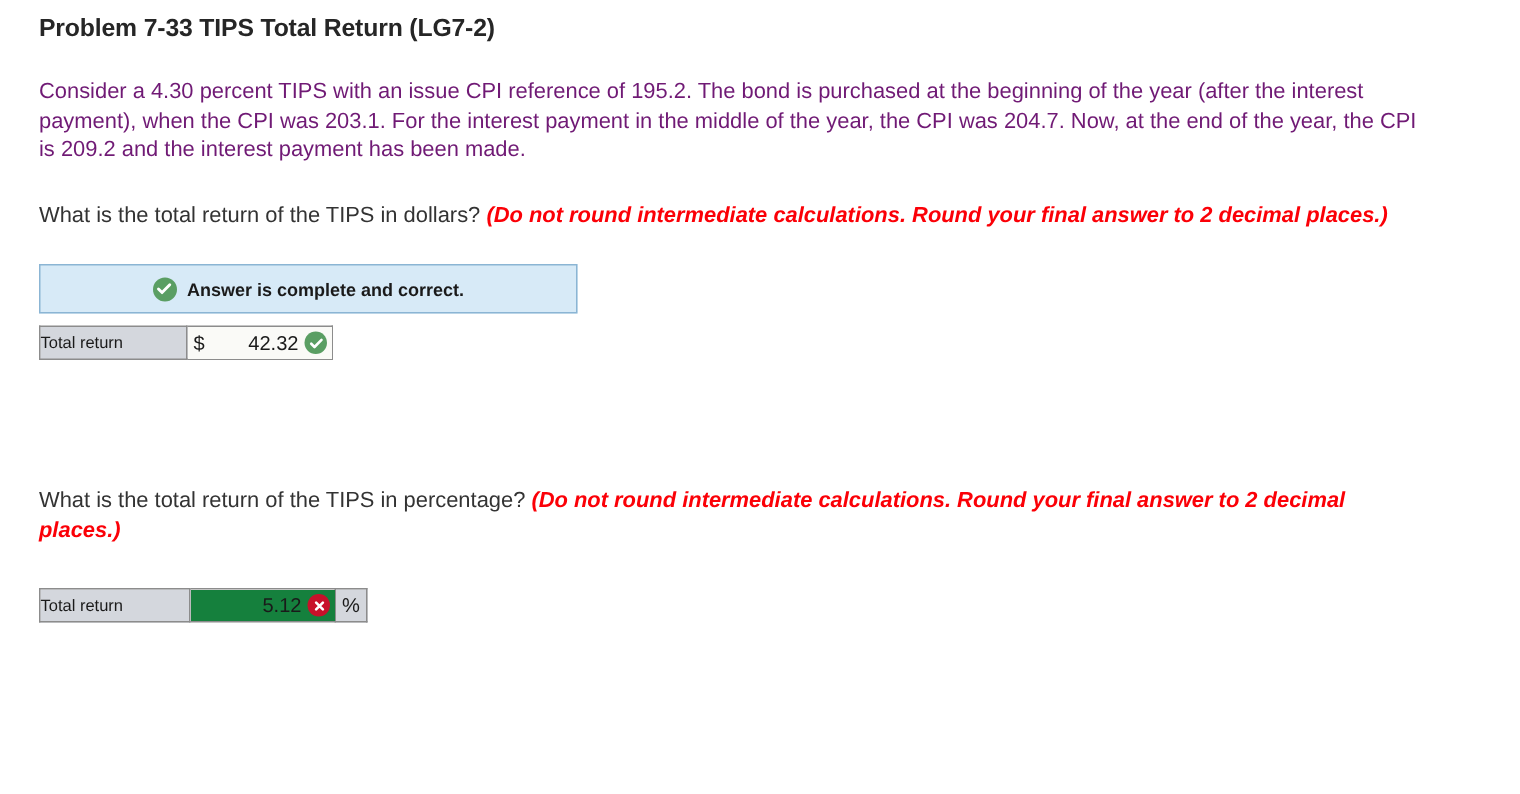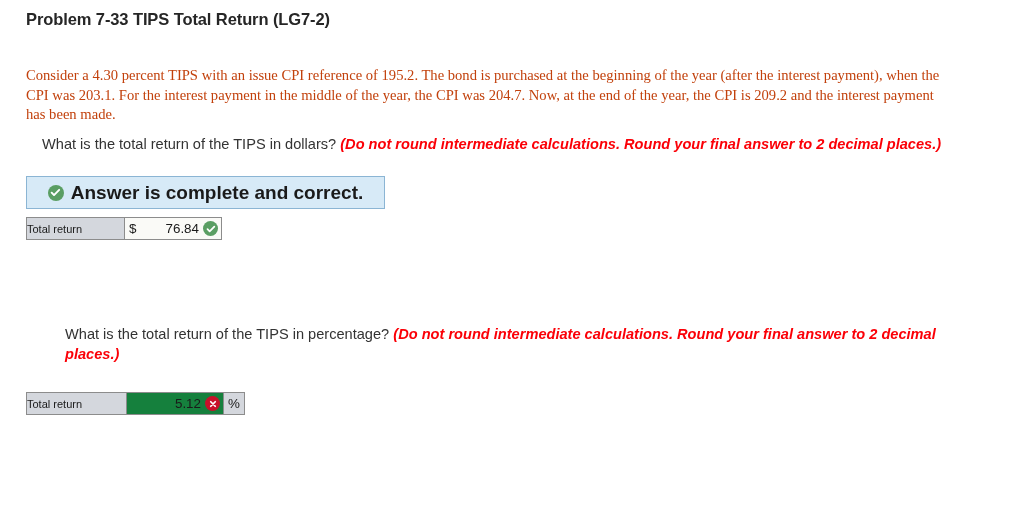--- a/index.html
+++ b/index.html
@@ -32,58 +32,57 @@
     font-weight: bold;
     color: #262626;
     letter-spacing: -0.1px;
     white-space: nowrap;
   }
 
   
   .scenario {
     position: absolute;
     left: 26px;
-    top: 66px;
+    top: 52px;
     width: 930px;
     font-size: 14.6px;
     line-height: 19.5px;
-    color: #c2410c;
-    font-family: Liberation Serif, serif;
+    color: #701a75;
   }
 
   
   .question {
     position: absolute;
-    left: 42px;
+    left: 26px;
     font-size: 14.6px;
     line-height: 19.5px;
     color: #333333;
   }
   .question.q1 { top: 135px; width: 960px; }
-  .question.q2 { top: 325px; width: 925px; margin-left: 23px; }
+  .question.q2 { top: 325px; width: 925px; }
   .hint {
     color: #fb0007;
     font-weight: bold;
     font-style: italic;
   }
 
   
   .answer-block { position: absolute; }
   .answer-block.a1 { left: 26px; top: 176px; }
   .answer-block.a2 { left: 26px; top: 384px; }
 
   .status-banner {
     box-sizing: border-box;
     width: 359px;
     height: 33px;
     background: #d7eaf7;
     border: 1px solid #8bb5d4;
     display: flex;
     align-items: center;
-    font-size: 19px;
+    font-size: 12px;
     font-weight: bold;
     color: #1a1a1a;
   }
   .status-banner.centered { justify-content: center; }
   .status-banner.leftish { justify-content: flex-start; padding-left: 10px; }
 
   .status-icon {
     width: 16px;
     height: 16px;
     border-radius: 50%;
@@ -180,21 +179,21 @@
       <span>Answer is complete and correct.</span>
     </div>
 
     <table class="answer-table">
       <tbody>
           <tr>
         <td class="cell-label" style="width:97px">Total return</td>
         <td class="cell-input" style="width:96px">
           <div class="input-inner">
             <span class="currency">$</span>
-            <span class="value">76.84</span>
+            <span class="value">42.32</span>
             <span class="mark icon-ok">
               <svg width="10" height="10" viewBox="0 0 12 12" aria-hidden="true">
                 <path d="M1.8 6.2 L4.4 8.8 L10 3.1" fill="none" stroke="#ffffff" stroke-width="2.1" stroke-linecap="round" stroke-linejoin="round"></path>
               </svg>
             </span>
           </div>
         </td>
       </tr>
     </tbody>
       </table>

